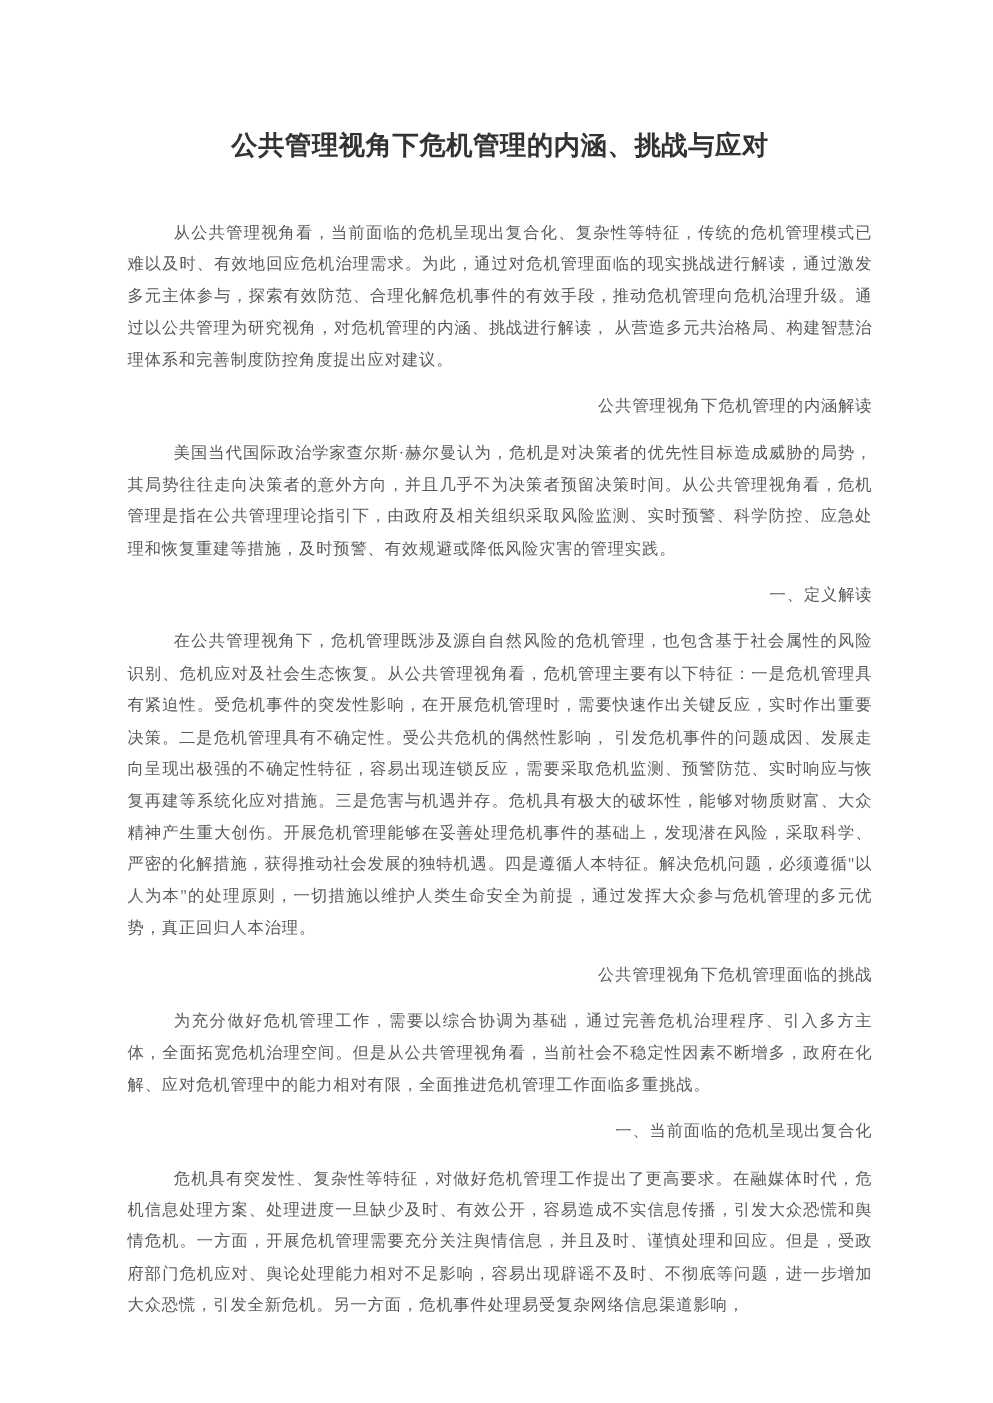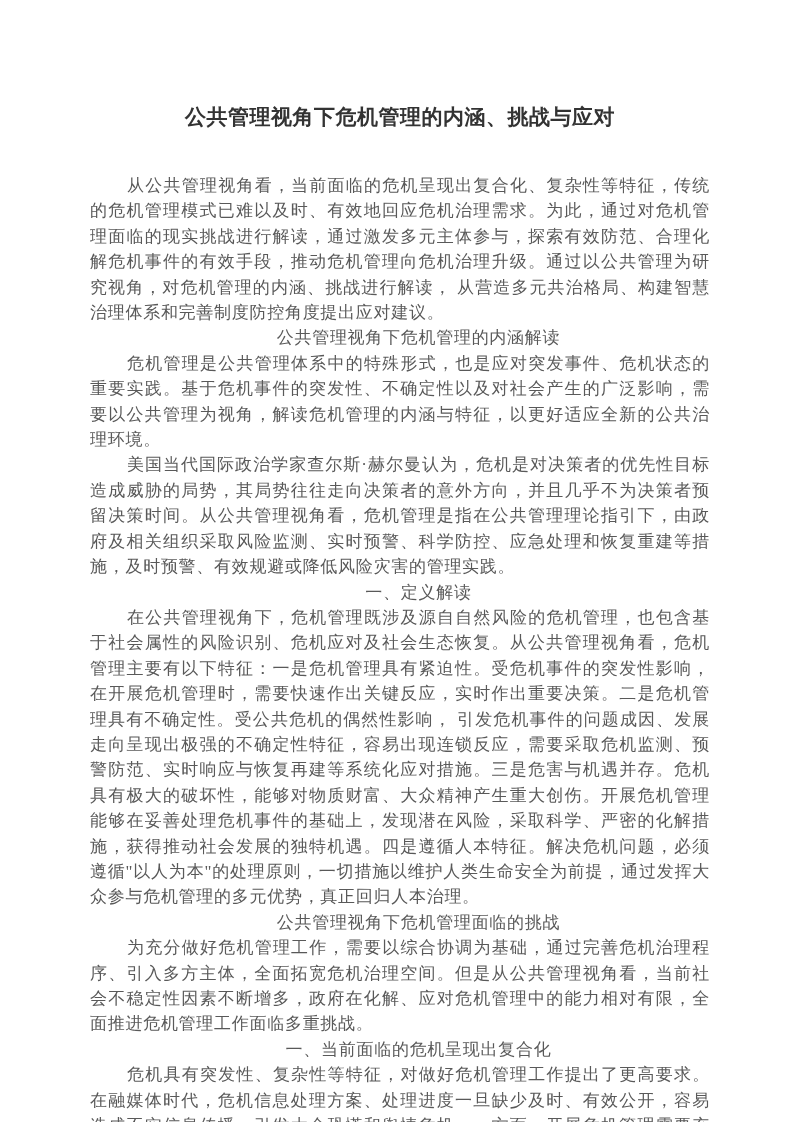--- a/index.html
+++ b/index.html
@@ -25,42 +25,41 @@
     letter-spacing: 0.5px;
     color: #333333;
     text-align: center;
     margin: 0 0 41px 0;
   }
   .doc-body {
     width: 620px;
   }
   .block {
     font-family: "Liberation Serif", "DejaVu Serif", serif;
-    font-size: 17px;
+    font-size: 13px;
     letter-spacing: 0.72px;
     line-height: 25.4px;
     color: #595959;
     text-align: justify;
     text-indent: 37px;
-    margin: 0;
+    margin: 12px;
     padding: 0;
   }
   .block.heading {
-    text-align: center;
+    text-align: right;
   }
 </style>
 </head>
 <body>
 
 <div class="page">
   <h1 class="doc-title">公共管理视角下危机管理的内涵、挑战与应对</h1>
   <div class="doc-body">
       <p class="block paragraph">从公共管理视角看，当前面临的危机呈现出复合化、复杂性等特征，传统的危机管理模式已难以及时、有效地回应危机治理需求。为此，通过对危机管理面临的现实挑战进行解读，通过激发多元主体参与，探索有效防范、合理化解危机事件的有效手段，推动危机管理向危机治理升级。通过以公共管理为研究视角，对危机管理的内涵、挑战进行解读， 从营造多元共治格局、构建智慧治理体系和完善制度防控角度提出应对建议。</p>
       <p class="block heading">公共管理视角下危机管理的内涵解读</p>
-      <p class="block paragraph">危机管理是公共管理体系中的特殊形式，也是应对突发事件、危机状态的重要实践。基于危机事件的突发性、不确定性以及对社会产生的广泛影响，需要以公共管理为视角，解读危机管理的内涵与特征，以更好适应全新的公共治理环境。</p>
       <p class="block paragraph">美国当代国际政治学家查尔斯·赫尔曼认为，危机是对决策者的优先性目标造成威胁的局势，其局势往往走向决策者的意外方向，并且几乎不为决策者预留决策时间。从公共管理视角看，危机管理是指在公共管理理论指引下，由政府及相关组织采取风险监测、实时预警、科学防控、应急处理和恢复重建等措施，及时预警、有效规避或降低风险灾害的管理实践。</p>
       <p class="block heading">一、定义解读</p>
       <p class="block paragraph">在公共管理视角下，危机管理既涉及源自自然风险的危机管理，也包含基于社会属性的风险识别、危机应对及社会生态恢复。从公共管理视角看，危机管理主要有以下特征：一是危机管理具有紧迫性。受危机事件的突发性影响，在开展危机管理时，需要快速作出关键反应，实时作出重要决策。二是危机管理具有不确定性。受公共危机的偶然性影响， 引发危机事件的问题成因、发展走向呈现出极强的不确定性特征，容易出现连锁反应，需要采取危机监测、预警防范、实时响应与恢复再建等系统化应对措施。三是危害与机遇并存。危机具有极大的破坏性，能够对物质财富、大众精神产生重大创伤。开展危机管理能够在妥善处理危机事件的基础上，发现潜在风险，采取科学、严密的化解措施，获得推动社会发展的独特机遇。四是遵循人本特征。解决危机问题，必须遵循"以人为本"的处理原则，一切措施以维护人类生命安全为前提，通过发挥大众参与危机管理的多元优势，真正回归人本治理。</p>
       <p class="block heading">公共管理视角下危机管理面临的挑战</p>
       <p class="block paragraph">为充分做好危机管理工作，需要以综合协调为基础，通过完善危机治理程序、引入多方主体，全面拓宽危机治理空间。但是从公共管理视角看，当前社会不稳定性因素不断增多，政府在化解、应对危机管理中的能力相对有限，全面推进危机管理工作面临多重挑战。</p>
       <p class="block heading">一、当前面临的危机呈现出复合化</p>
       <p class="block paragraph">危机具有突发性、复杂性等特征，对做好危机管理工作提出了更高要求。在融媒体时代，危机信息处理方案、处理进度一旦缺少及时、有效公开，容易造成不实信息传播，引发大众恐慌和舆情危机。一方面，开展危机管理需要充分关注舆情信息，并且及时、谨慎处理和回应。但是，受政府部门危机应对、舆论处理能力相对不足影响，容易出现辟谣不及时、不彻底等问题，进一步增加大众恐慌，引发全新危机。另一方面，危机事件处理易受复杂网络信息渠道影响，</p>
     </div>
 </div>
 

